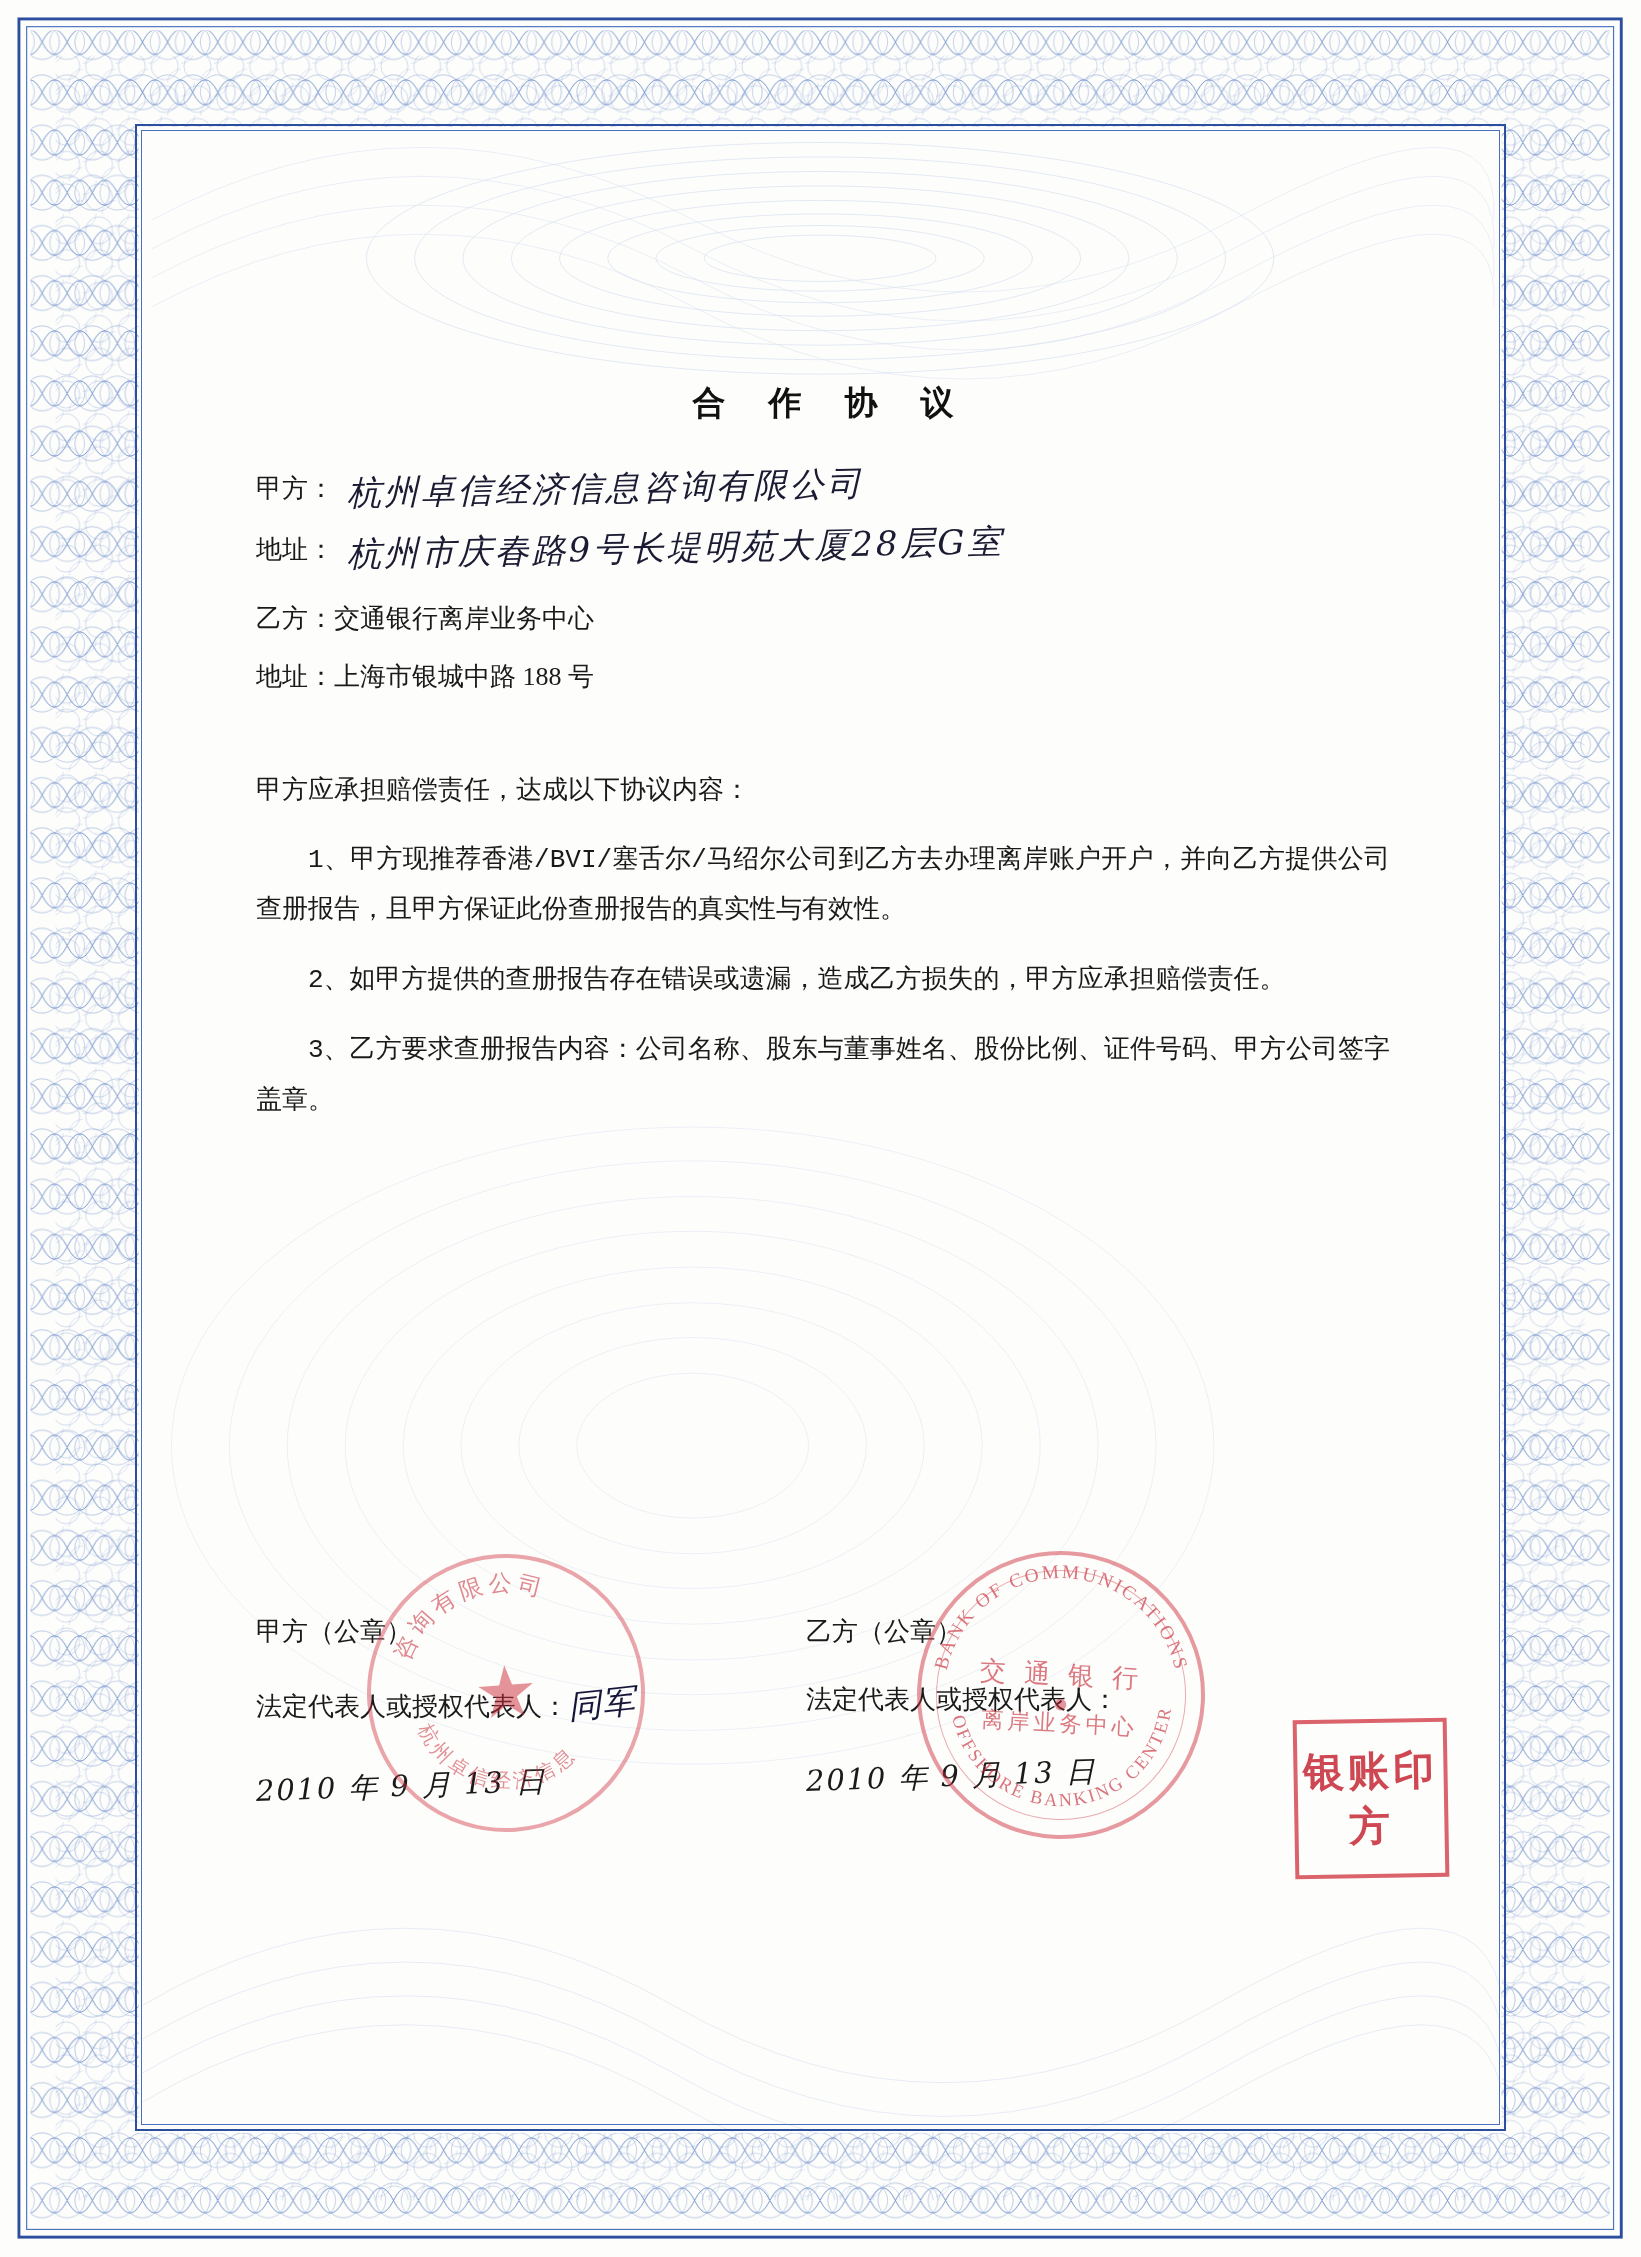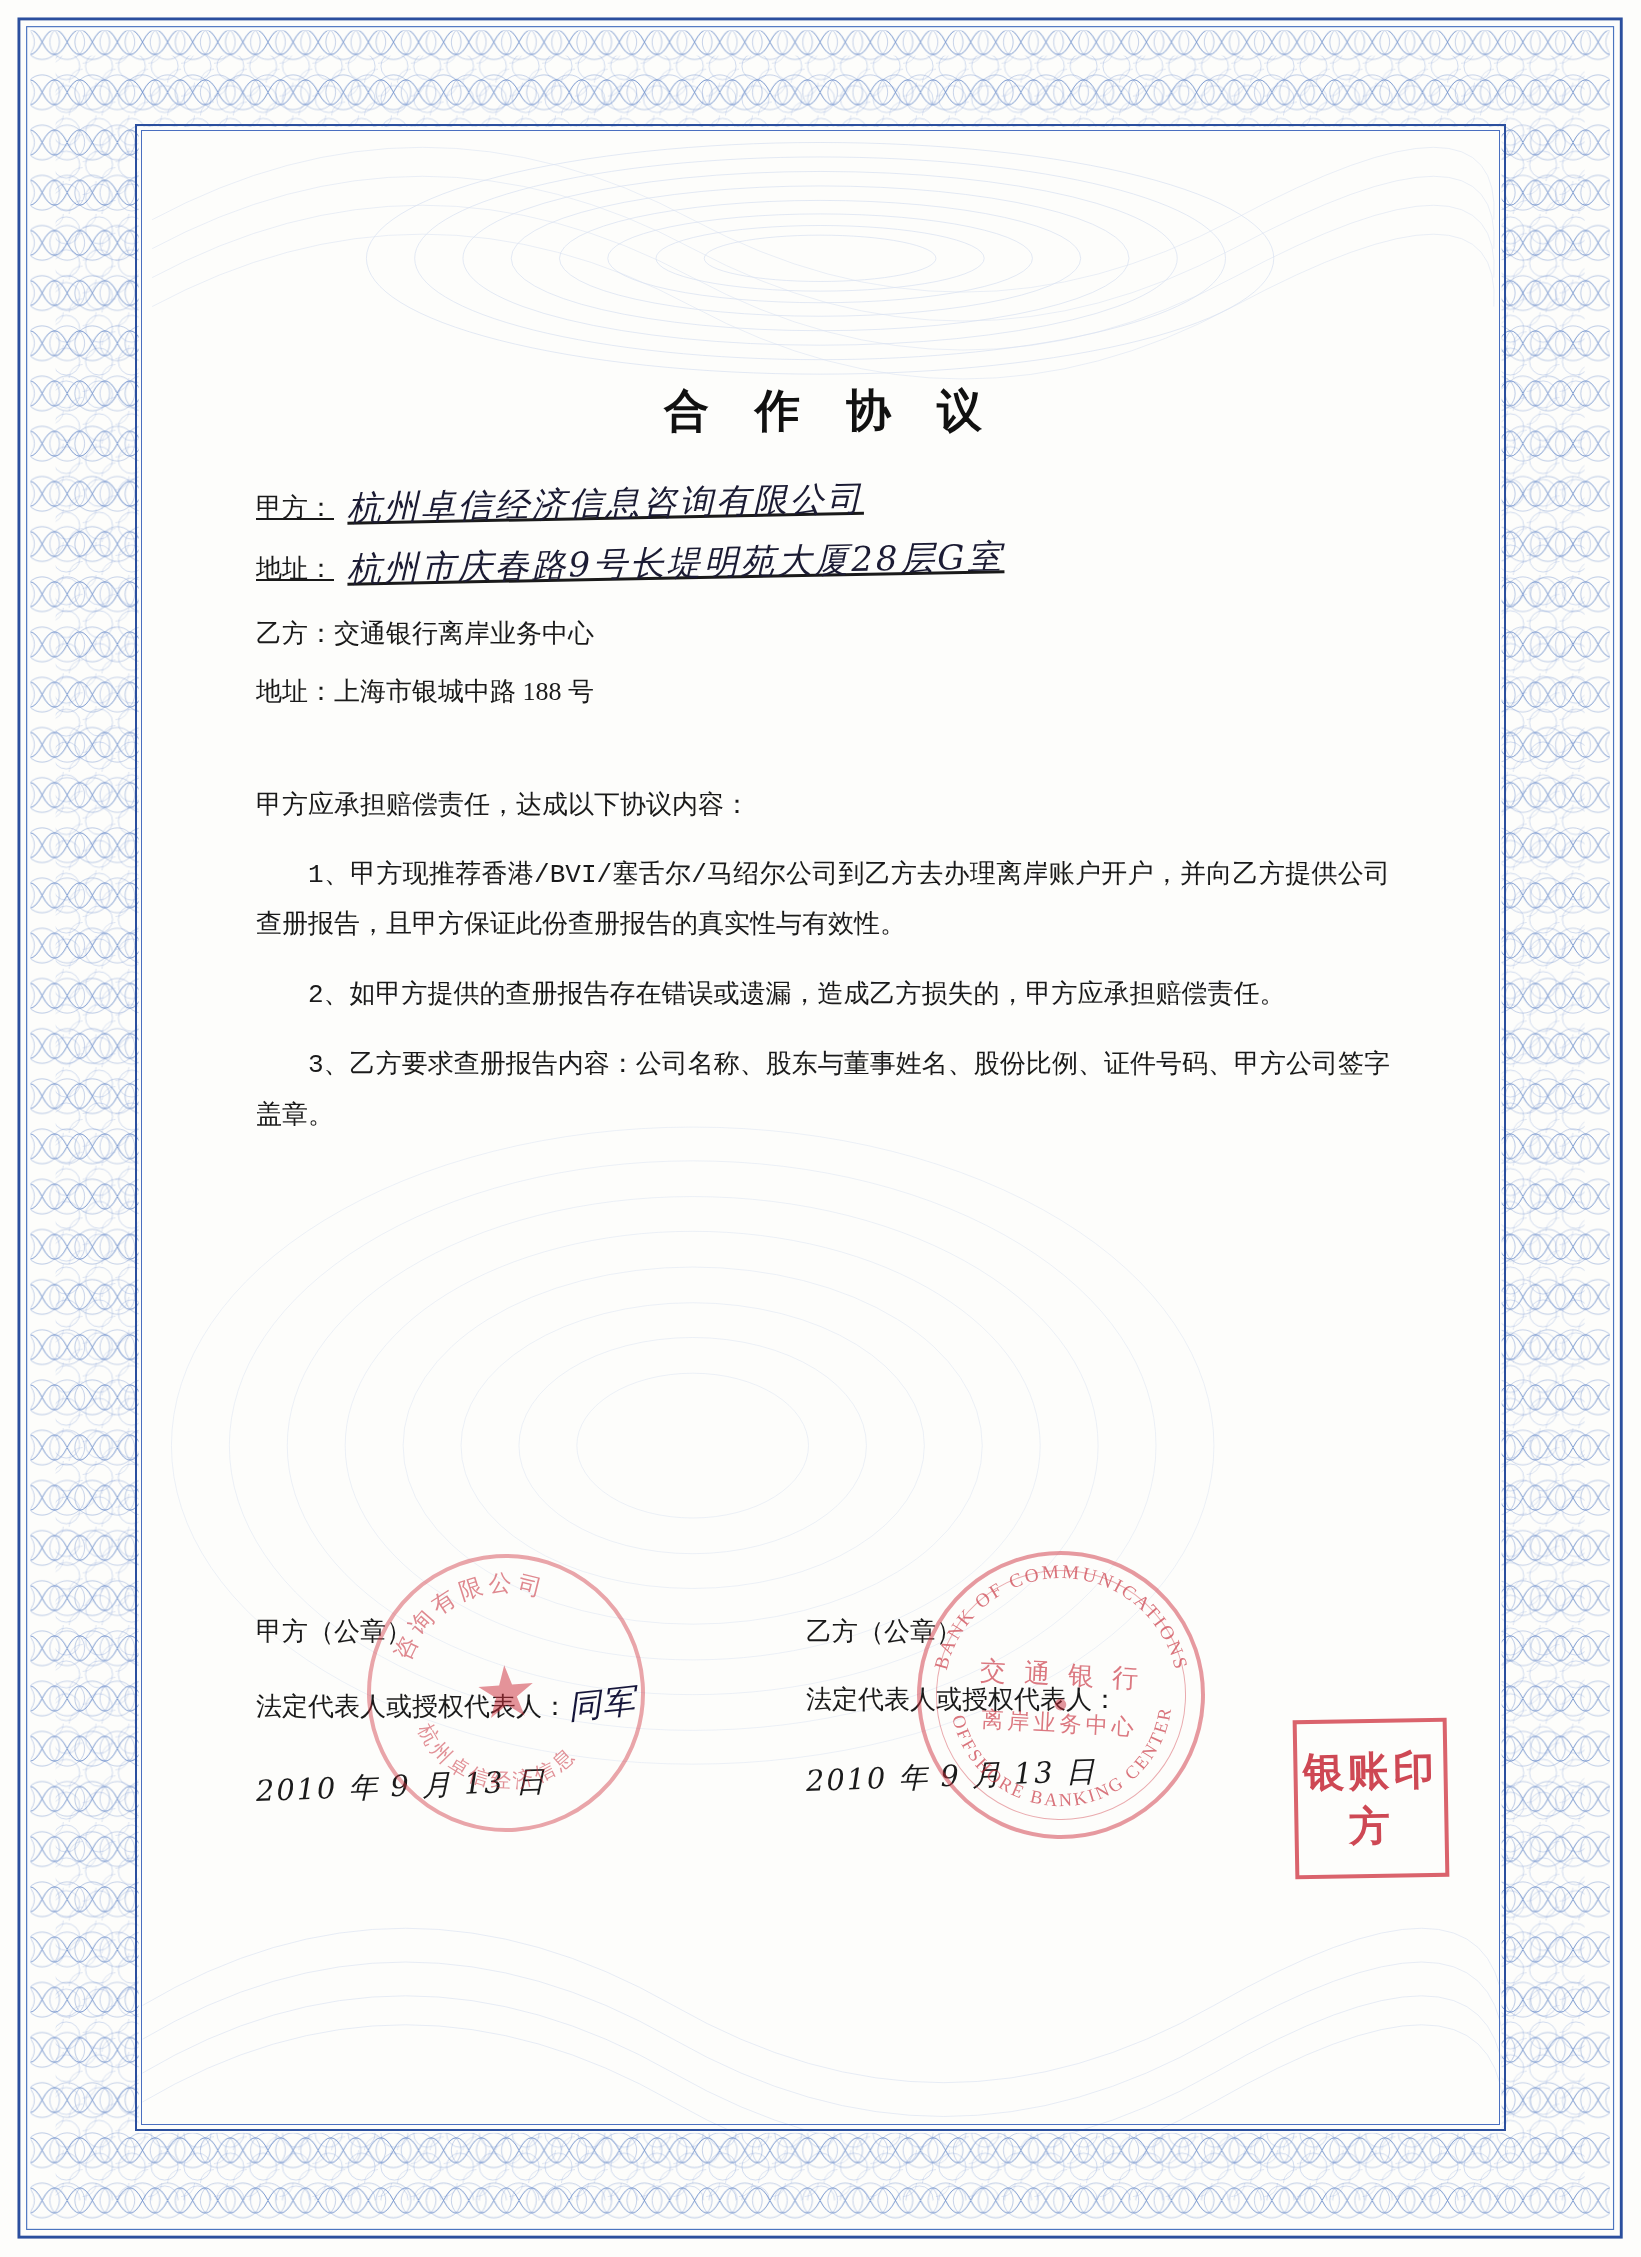--- a/index.html
+++ b/index.html
@@ -57,36 +57,34 @@
   .content {
     position: absolute;
     left: 256px;
     top: 381px;
     width: 1134px;
     z-index: 5;
   }
 
   .doc-title {
     text-align: center;
-    font-size: 45px;
+    font-size: 33px;
     letter-spacing: 17.4px;
     font-weight: 700;
     margin: 0 0 50px 0;
     text-indent: 17.4px;
     color: #111;
   }
 
   .field-row {
     display: flex;
-    align-items: flex-end;
     font-size: 26px;
     line-height: 1;
     margin-bottom: 25px;
     position: relative;
-    text-decoration: underline;
   }
   .field-label {
     white-space: nowrap;
     padding-bottom: 5.8px;
   }
   .field-hand {
     font-family: "DejaVu Serif", serif;
     font-style: italic;
     font-size: 34px;
     color: #1b1b33;

